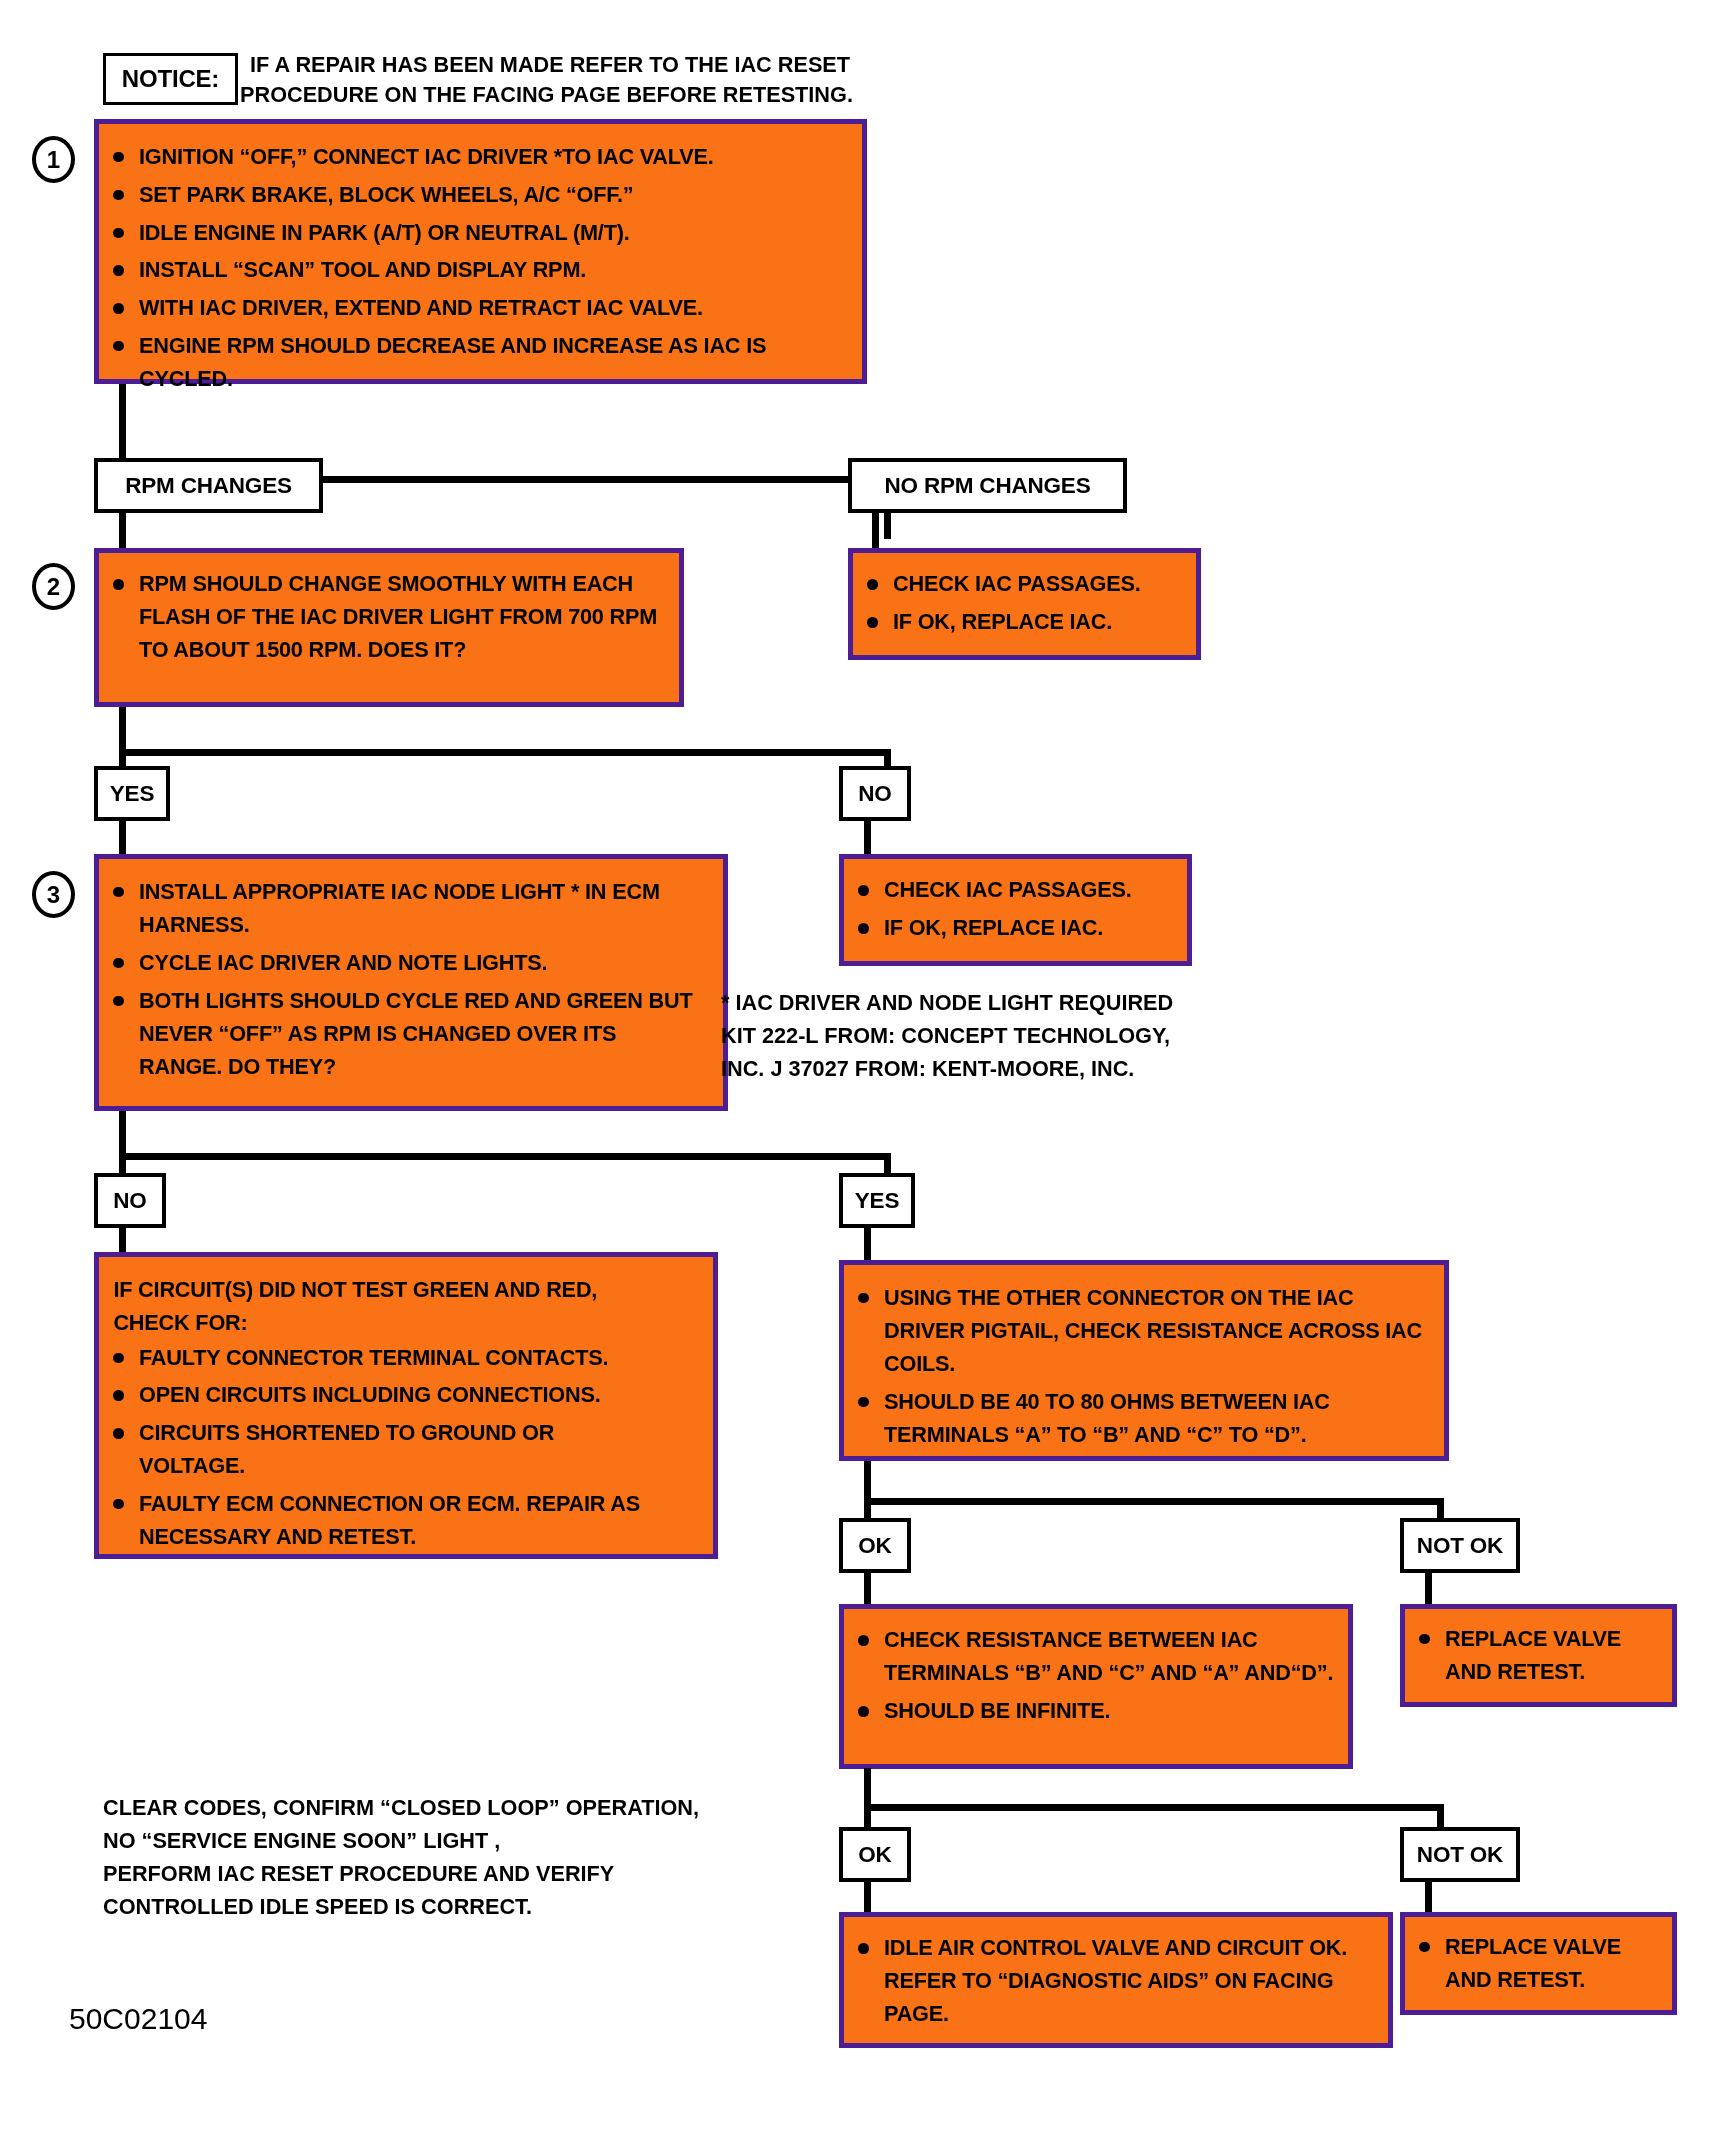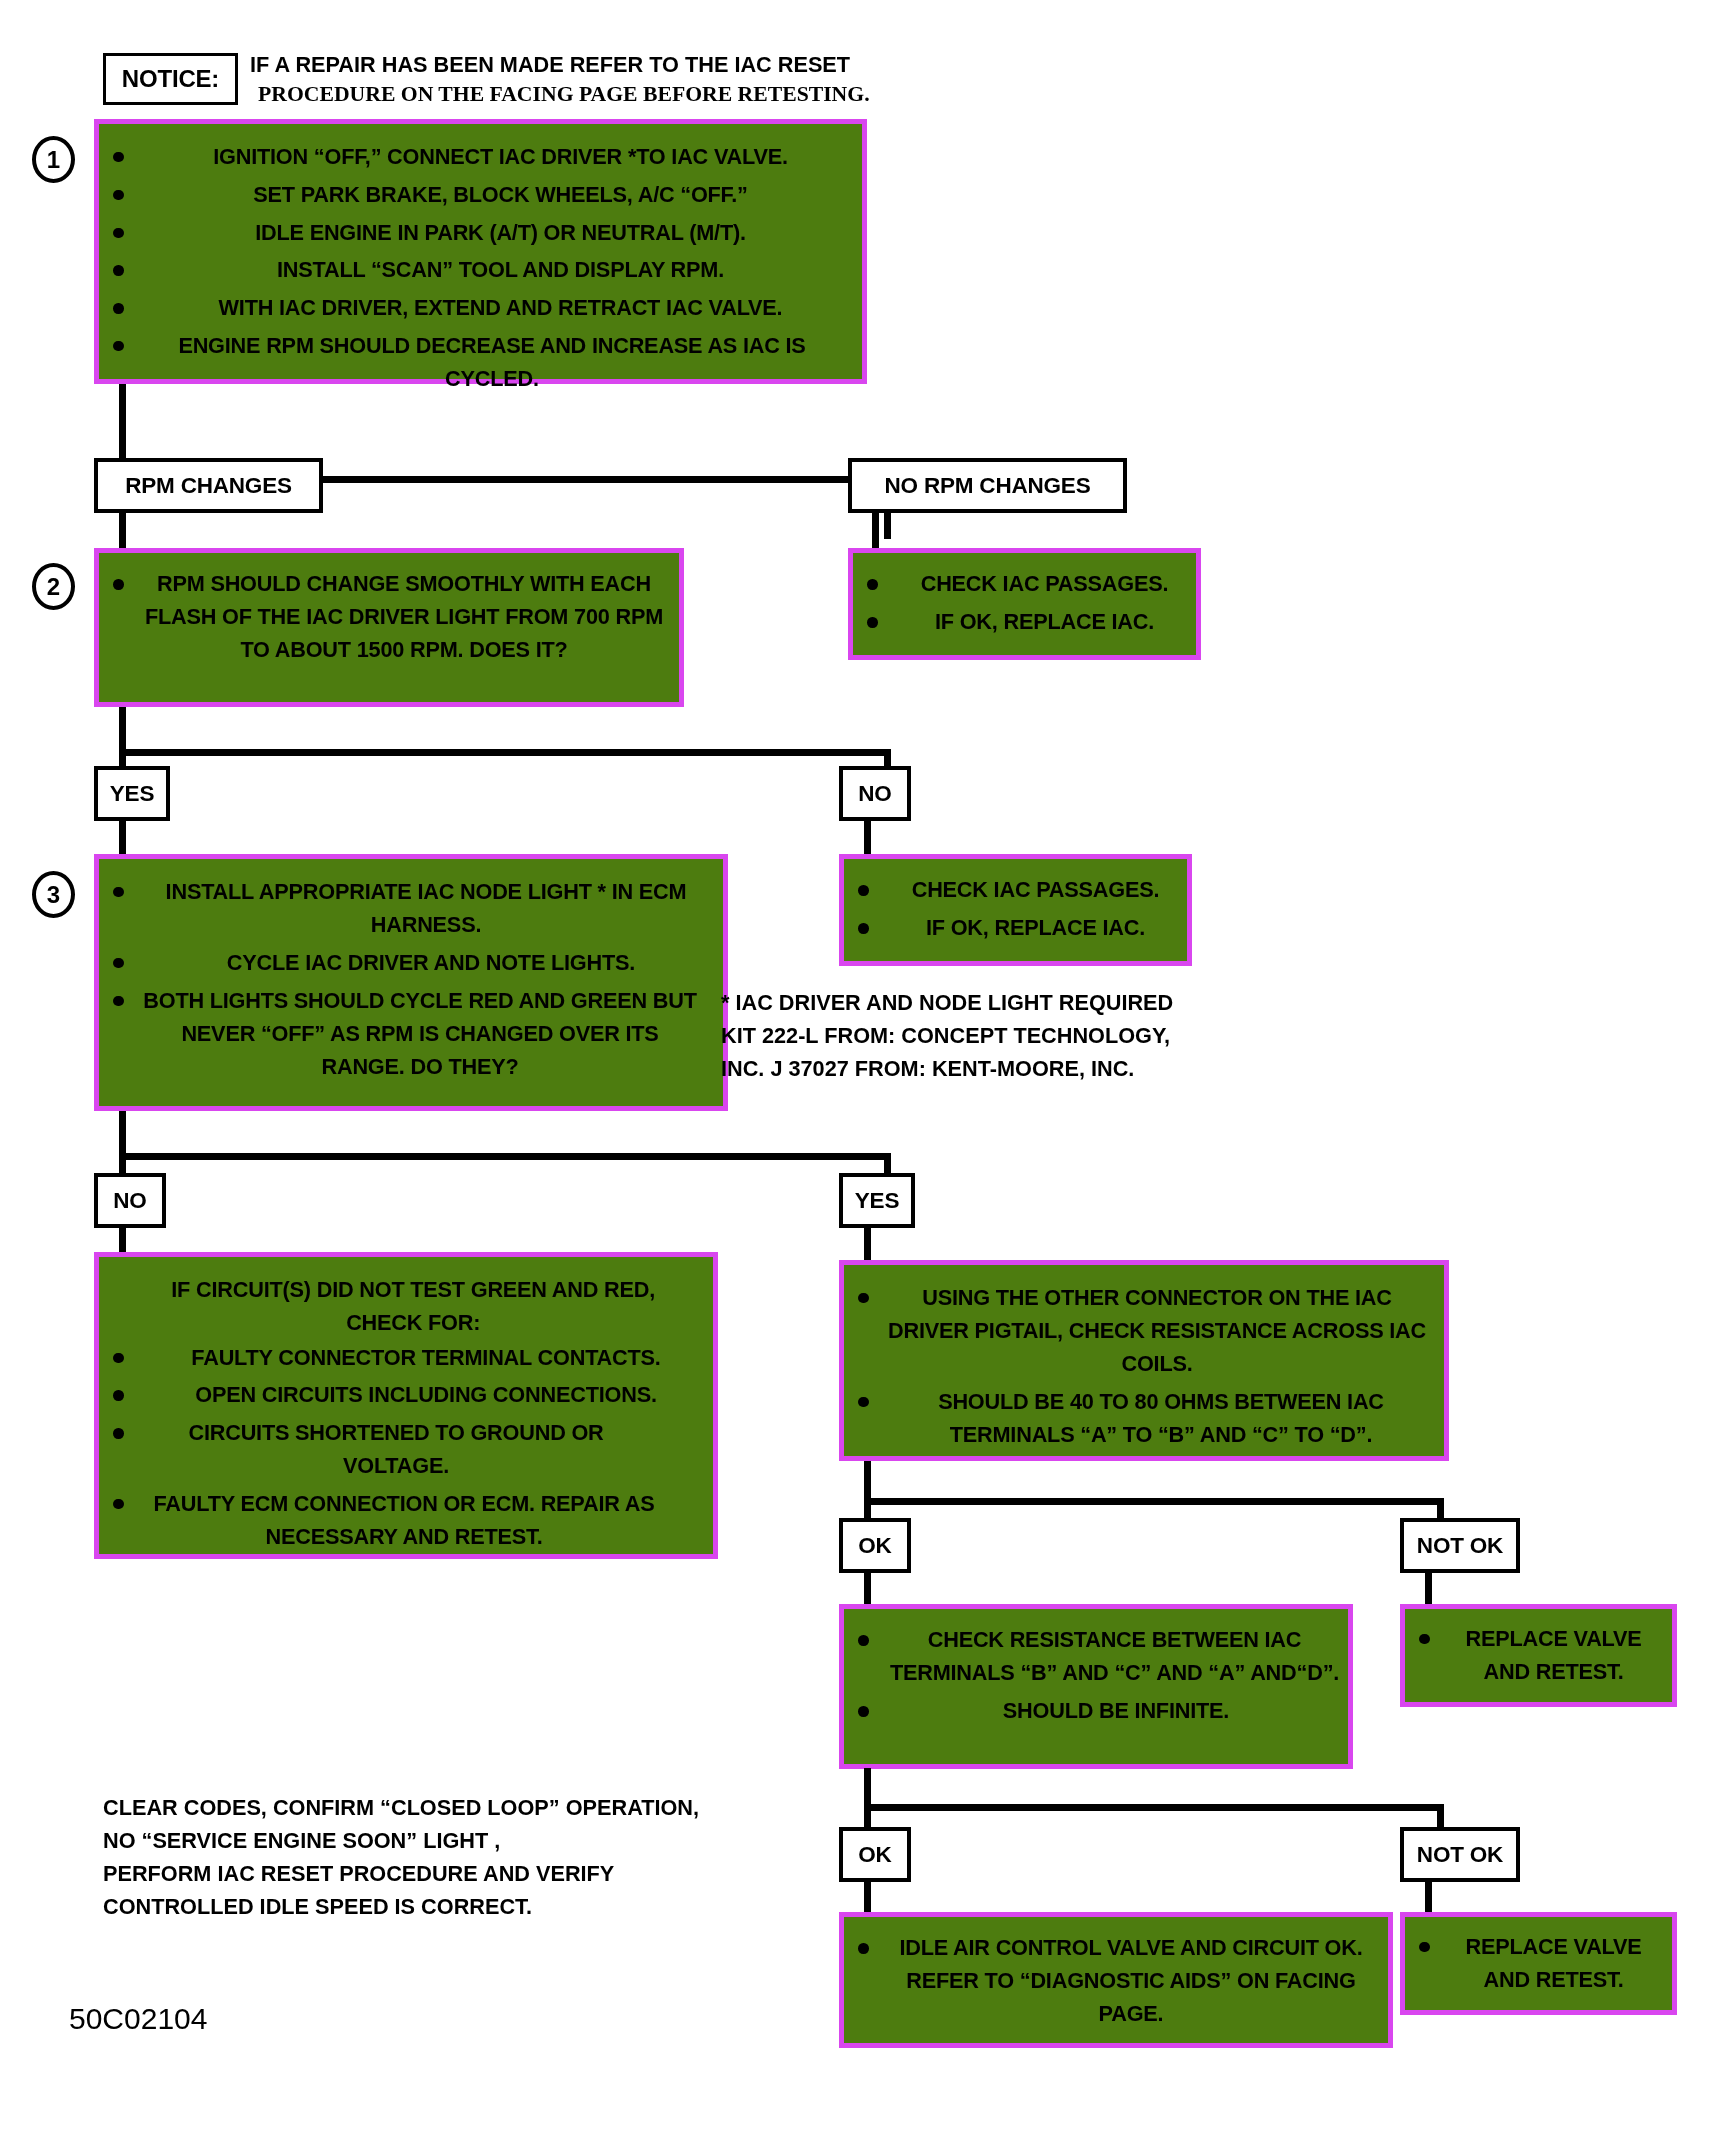--- a/index.html
+++ b/index.html
@@ -1,21 +1,21 @@
 <!DOCTYPE html>
 <html style="font-size:13px"><head>
 <meta charset="utf-8">
 <style>
   html,body{margin:0;padding:0;background:#ffffff;}
   body{width:1732px;height:2129px;position:relative;
        font-family:"Liberation Sans","DejaVu Sans",sans-serif;
        -webkit-font-smoothing:none;}
 
   
-  .box{position:absolute;border:4px solid #d946ef;background:#4d7c0f;box-sizing:border-box;text-align:center;}
+  .box{position:absolute;border:4px solid #4c1d95;background:#f97316;box-sizing:border-box;}
   .box.thick{border-width:5.6px;}
 
   
   .t{font-weight:bold;color:#000;letter-spacing:-0.2px;
      font-family:"Liberation Sans","DejaVu Sans",sans-serif;}
   .bodytext{font-size:21.7px;line-height:33px;}
   .notice-txt{font-size:22.5px;line-height:29px;}
 
   
   ul.bl{list-style:none;margin:0;padding:0;}
@@ -53,21 +53,21 @@
 </style>
 </head>
 <body>
 
 <div class="noticebox" style="left:103px;top:53px;width:135px;height:52px;">
   <span class="t">NOTICE:</span>
 </div>
 <div class="plain notice-txt" style="left:250px;top:50px;width:803px;line-height:29px;">
   <span>IF A REPAIR HAS BEEN  MADE REFER TO THE IAC RESET</span>
 </div>
-<div class="plain notice-txt" style="left:258px;top:80px;width:803px;line-height:29px;font-family:Liberation Serif, serif;">
+<div class="plain notice-txt" style="left:240px;top:80px;width:803px;line-height:29px;">
   <span>PROCEDURE ON THE FACING  PAGE BEFORE RETESTING.</span>
 </div>
 
 <div class="circle" style="left:32px;top:136px;">
   <span>1</span>
 </div>
 <div class="box thick" style="left:94px;top:119px;width:773px;height:265px;">
   <ul class="bl t bodytext" style="margin-top:16px;">
     <li><span>IGNITION “OFF,” CONNECT IAC DRIVER *TO IAC  VALVE.</span></li>
     <li><span>SET PARK BRAKE, BLOCK WHEELS, A/C “OFF.”</span></li>

